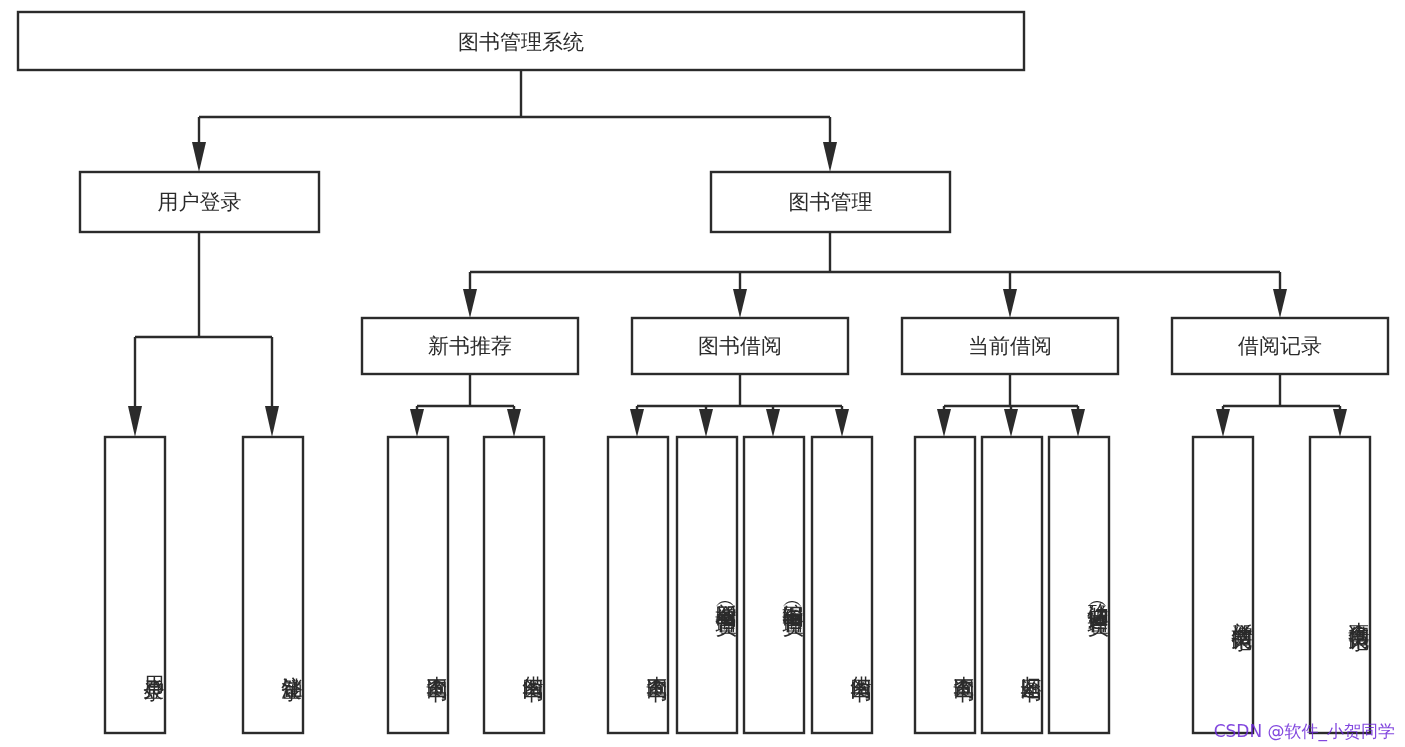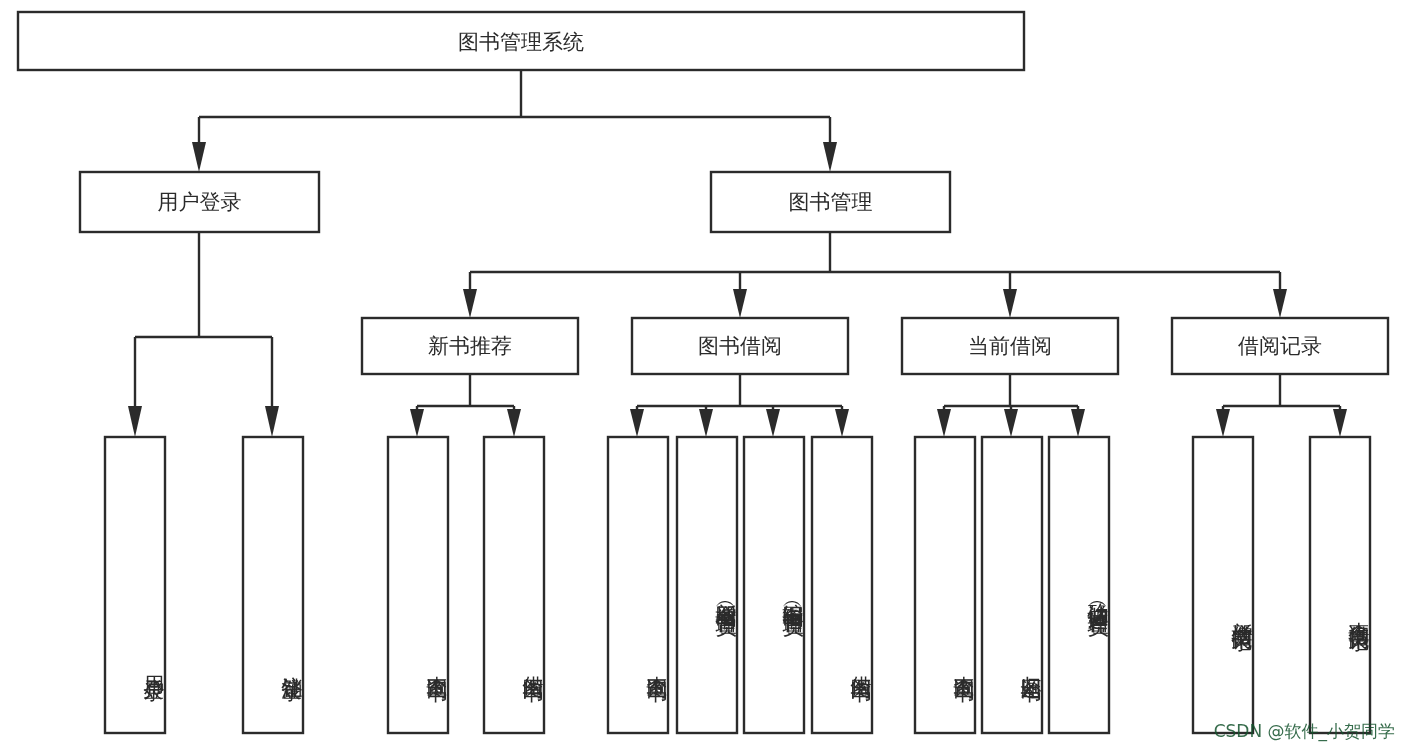--- a/index.html
+++ b/index.html
@@ -58,21 +58,21 @@
     justify-content: center;
     white-space: nowrap;
     pointer-events: none;
   }
   .watermark {
     position: absolute;
     right: 10px;
     bottom: 4px;
     font-family: "DejaVu Sans", "Liberation Sans", sans-serif;
     font-size: 17px;
-    color: #14532d;
+    color: #6d28d9;
     opacity: 0.85;
     white-space: nowrap;
   }
 </style>
 </head>
 <body>
 
 <div id="canvas-wrap">
 
   <svg id="diagram" viewBox="0 0 1405 747" xmlns="http://www.w3.org/2000/svg">

